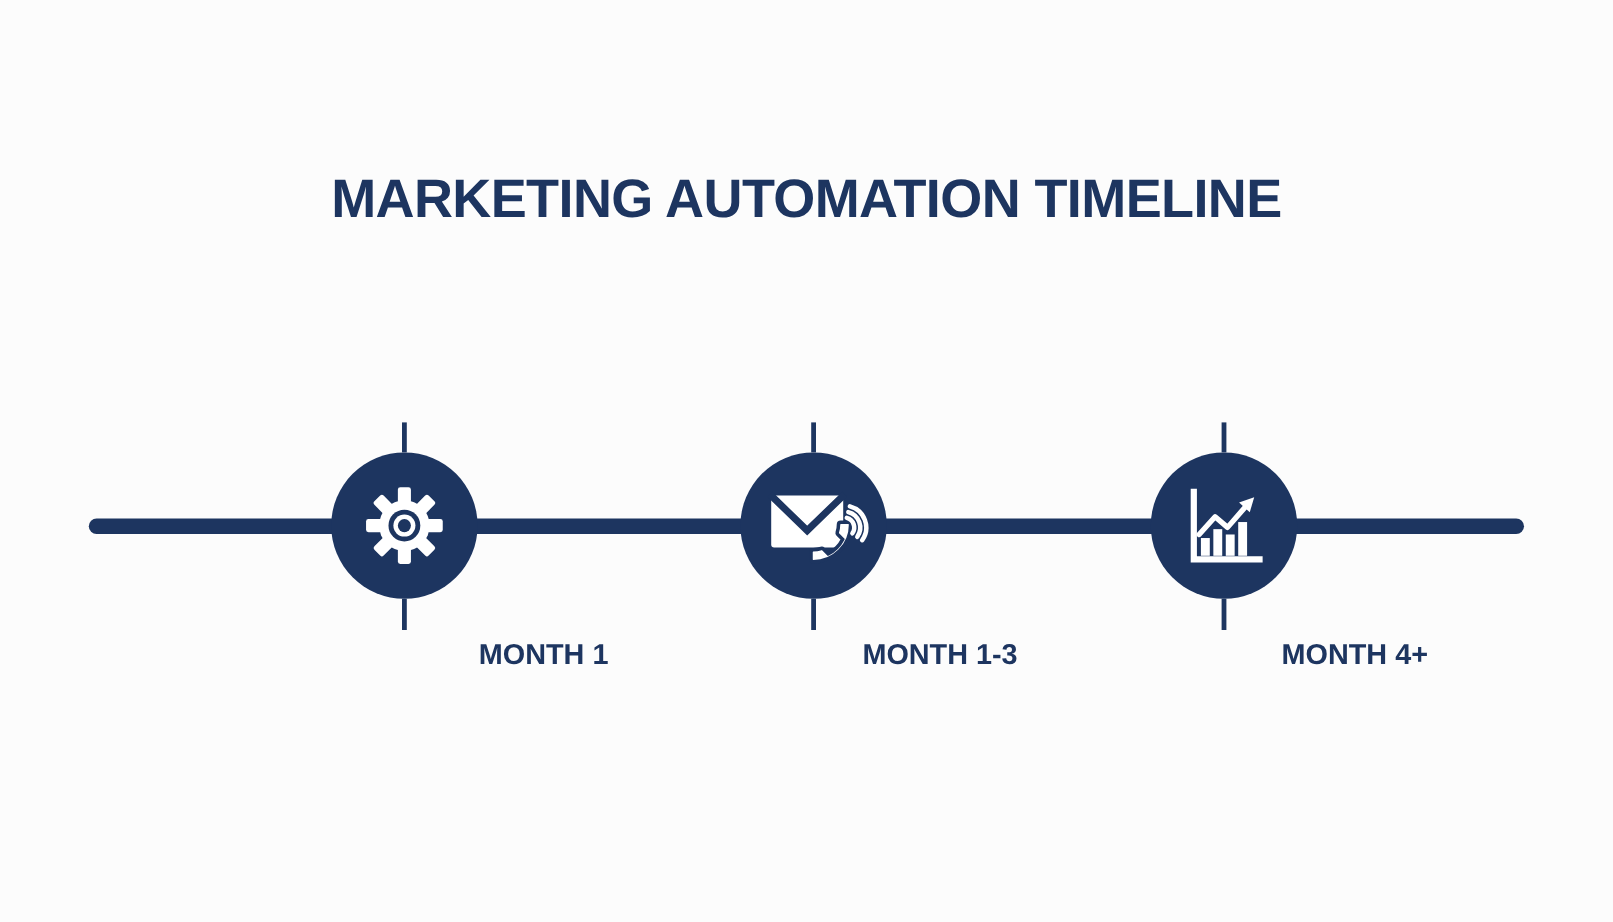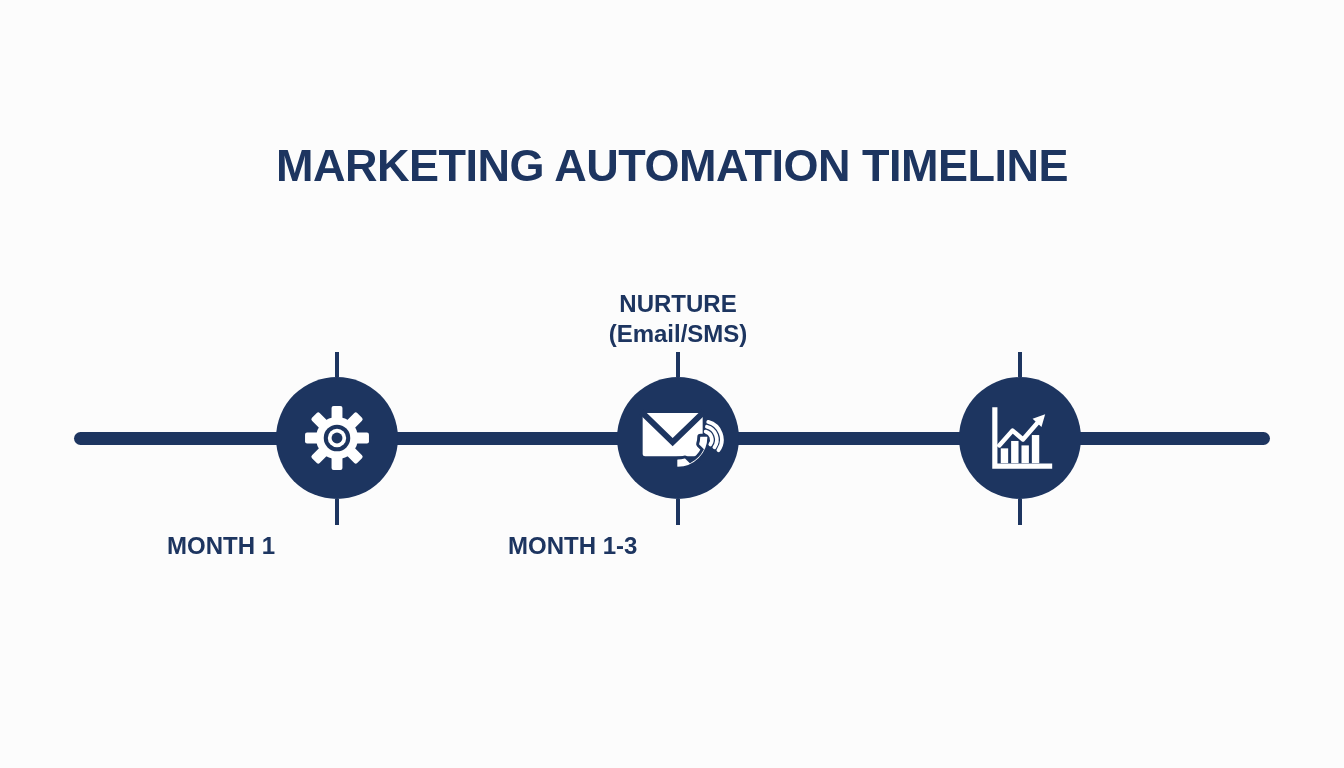--- a/index.html
+++ b/index.html
@@ -36,21 +36,21 @@
   }
   .conn-top{top:64px;height:25px;}
   .conn-bottom{top:211px;height:26px;}
   .m-circle{
     position:absolute;top:89px;left:calc(50% - 61px);
     width:122px;height:122px;border-radius:50%;
     background:var(--navy,#1d3560);
     display:flex;align-items:center;justify-content:center;
   }
   .m-month{
-    position:absolute;top:244px;left:0;width:100%;text-align:left;
+    position:absolute;top:244px;left:0;width:100%;text-align:right;
     font-size:24px;font-weight:bold;color:var(--navy,#1d3560);
   }
   svg{display:block;}
 </style>
 </head>
 <body>
 
 <div class="canvas">
 
   <h1 class="title">MARKETING AUTOMATION TIMELINE</h1>
@@ -75,24 +75,20 @@
         <circle r="19.5" fill="var(--navy,#1d3560)"></circle>
         <circle r="13.5" fill="#ffffff"></circle>
         <circle r="8" fill="var(--navy,#1d3560)"></circle>
       </svg>
     </div>
     <div class="conn conn-bottom"></div>
     <div class="m-month">MONTH 1</div>
   </div>
 
   <div class="milestone m2">
-    <div class="m-label">
-      <div class="m-title">NURTURE</div>
-      <div class="m-subtitle">(Email/SMS)</div>
-    </div>
     <div class="conn conn-top"></div>
     <div class="m-circle">
       <svg viewBox="0 0 120 120" width="100" height="100" style="margin-left:-4px;">
         <rect x="20" y="30" width="72" height="52" rx="3" fill="#ffffff"></rect>
         <path d="M 21 31 L 56 65 L 91 31" fill="none" stroke="var(--navy,#1d3560)" stroke-width="7" stroke-linecap="square"></path>
         <g transform="translate(106,50) scale(-2.2,2.2)">
           <path d="M6.62,10.79 C8.06,13.62 10.38,15.93 13.21,17.38 L15.41,15.18 C15.68,14.91 16.08,14.82 16.43,14.94 C17.55,15.31 18.76,15.51 20,15.51 C20.55,15.51 21,15.96 21,16.51 L21,20 C21,20.55 20.55,21 20,21 C10.61,21 3,13.39 3,4 C3,3.45 3.45,3 4,3 L7.5,3 C8.05,3 8.5,3.45 8.5,4 C8.5,5.25 8.7,6.45 9.07,7.57 C9.18,7.92 9.1,8.31 8.82,8.59 L6.62,10.79 Z" fill="#ffffff" stroke="var(--navy,#1d3560)" stroke-width="1.6"></path>
         </g>
         <g fill="none" stroke="#ffffff" stroke-width="4.5" stroke-linecap="round">
           <path d="M 95.6,52.3 A 10,10 0 0 1 101.2,67.7"></path>
@@ -114,15 +110,16 @@
           <rect x="24" y="64" width="10" height="20"></rect>
           <rect x="38" y="54" width="10" height="30"></rect>
           <rect x="52" y="60" width="10" height="24"></rect>
           <rect x="66" y="46" width="10" height="38"></rect>
         </g>
         <polyline points="22,60 40,40 54,52 74,29" fill="none" stroke="#ffffff" stroke-width="6" stroke-linejoin="round" stroke-linecap="round"></polyline>
         <polygon points="84,18 79,35 67,24" fill="#ffffff"></polygon>
       </svg>
     </div>
     <div class="conn conn-bottom"></div>
+    <div class="m-month">MONTH 4+</div>
   </div>
 
 </div>
 
 </body></html>

